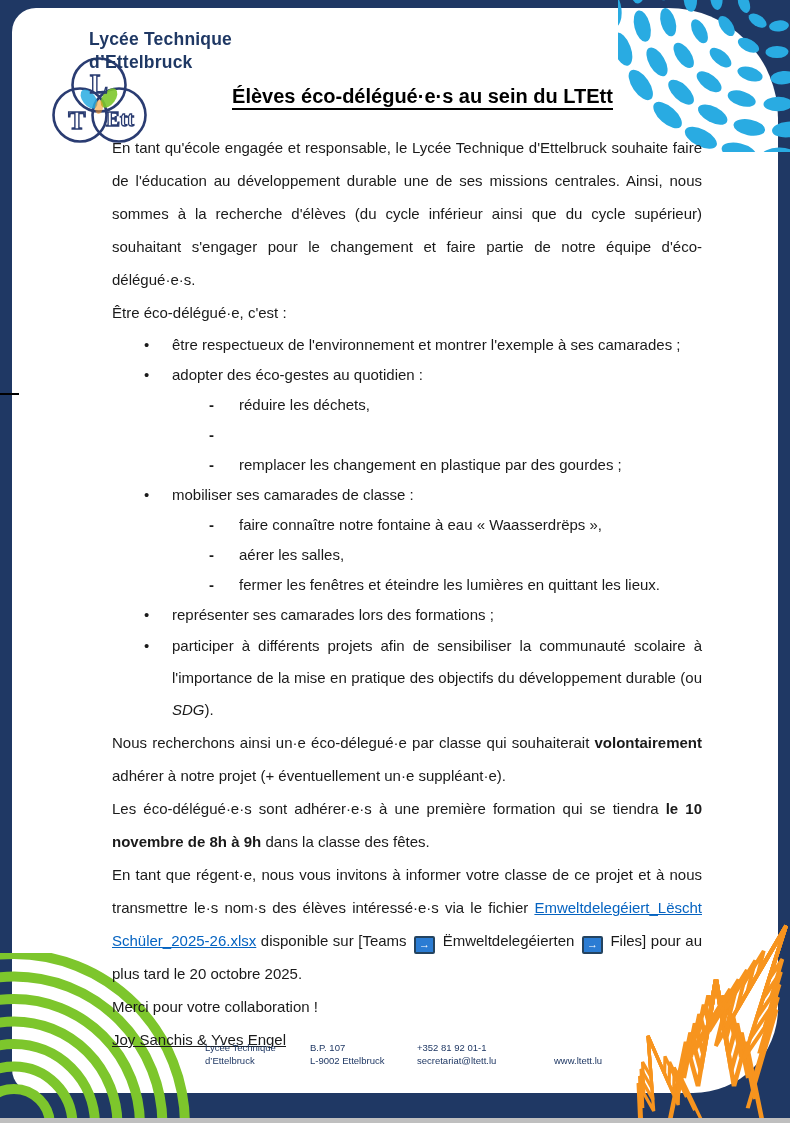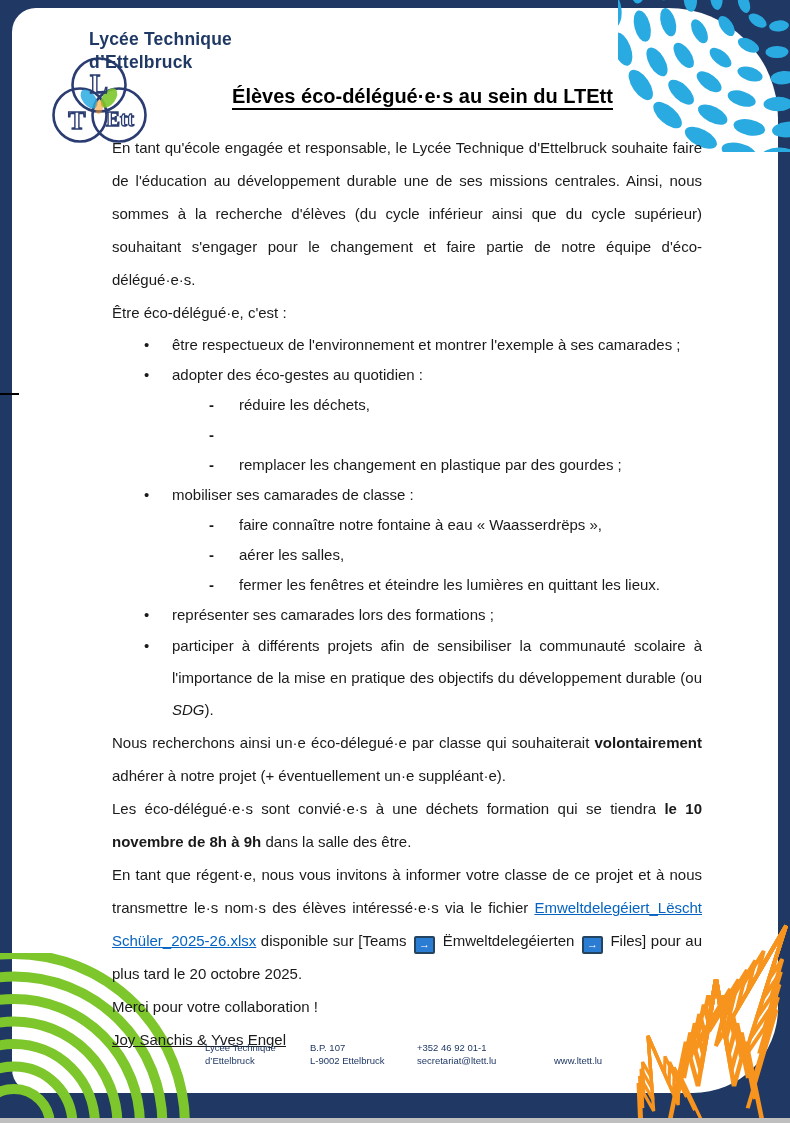--- a/index.html
+++ b/index.html
@@ -210,40 +210,40 @@
         <span class="li-text">représenter ses camarades lors des formations ;</span>
       </div>
       <div class="li li1 li-wrap">
         <span class="mk">•</span>
         <span class="li-text"><span>participer à différents projets afin de sensibiliser la communauté scolaire à l'importance de la mise en pratique des objectifs du développement durable (ou </span><i>SDG</i><span>).</span></span>
       </div>
     </div>
 
     <p class="para after-list"><span>Nous recherchons ainsi un·e éco-délegué·e par classe qui souhaiterait </span><b>volontairement</b><span> adhérer à notre projet (+ éventuellement un·e suppléant·e).</span></p>
 
-    <p class="para"><span>Les éco-délégué·e·s sont convié·e·s à une déchets formation qui se tiendra </span><b>le 10 novembre de 8h à 9h</b><span> dans la salle des être.</span></p>
+    <p class="para"><span>Les éco-délégué·e·s sont adhérer·e·s à une première formation qui se tiendra </span><b>le 10 novembre de 8h à 9h</b><span> dans la classe des fêtes.</span></p>
 
     <p class="para after-list"><span>En tant que régent·e, nous vous invitons à informer votre classe de ce projet et à nous transmettre le·s nom·s des élèves intéressé·e·s via le fichier </span><a class="doc-link">Emweltdelegéiert_Lëscht Schüler_2025-26.xlsx</a><span> disponible sur [Teams </span><span class="arrow-icon">→</span><span> Ëmweltdelegéierten </span><span class="arrow-icon">→</span><span> Files] pour au plus tard le 20 octobre 2025.</span></p>
 
     <p class="closing">Merci pour votre collaboration !</p>
 
     <p class="signature">Joy Sanchis &amp; Yves Engel</p>
 
   </div>
 
   <div class="footer">
     <div class="fcol1">
       <div>Lycée Technique</div>
       <div>d’Ettelbruck</div>
     </div>
     <div class="fcol2">
       <div>B.P. 107</div>
       <div>L-9002 Ettelbruck</div>
     </div>
     <div class="fcol3">
-      <div>+352 46 92 01-1</div>
+      <div>+352 81 92 01-1</div>
       <div>secretariat@ltett.lu</div>
     </div>
     <div class="fcol4">www.ltett.lu</div>
   </div>
 
   <div class="bottom-strip"></div>
 </div>
 
 </body></html>

